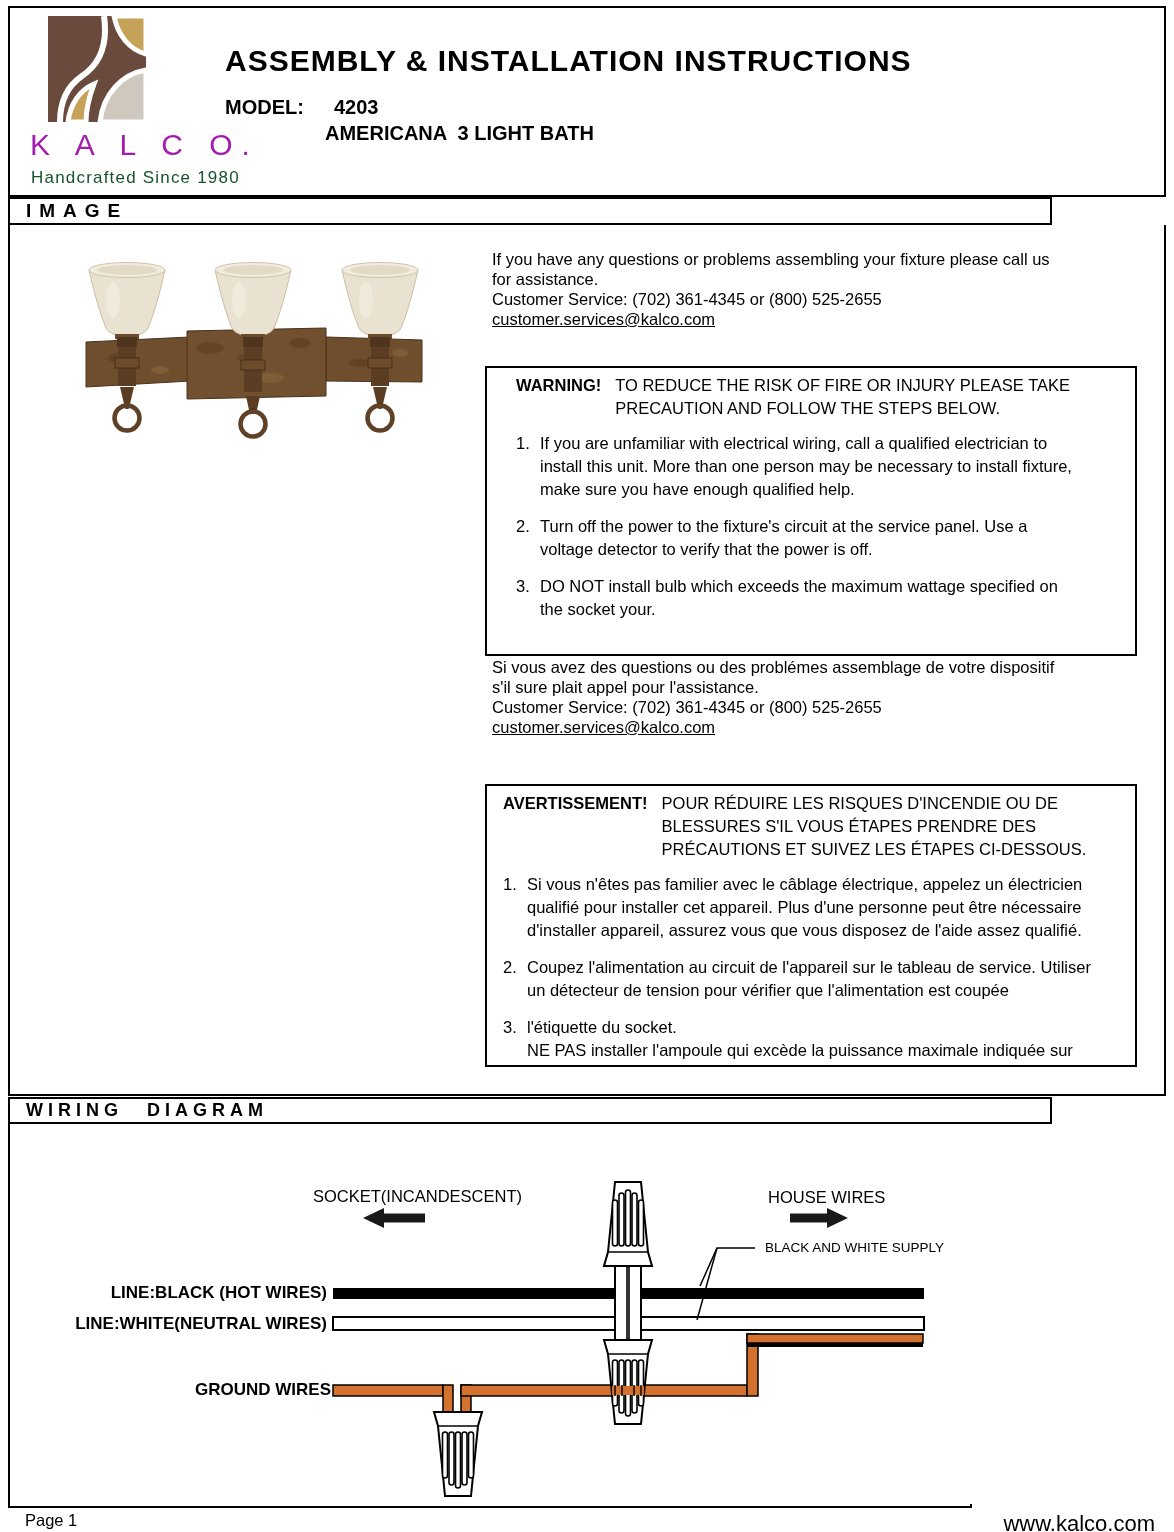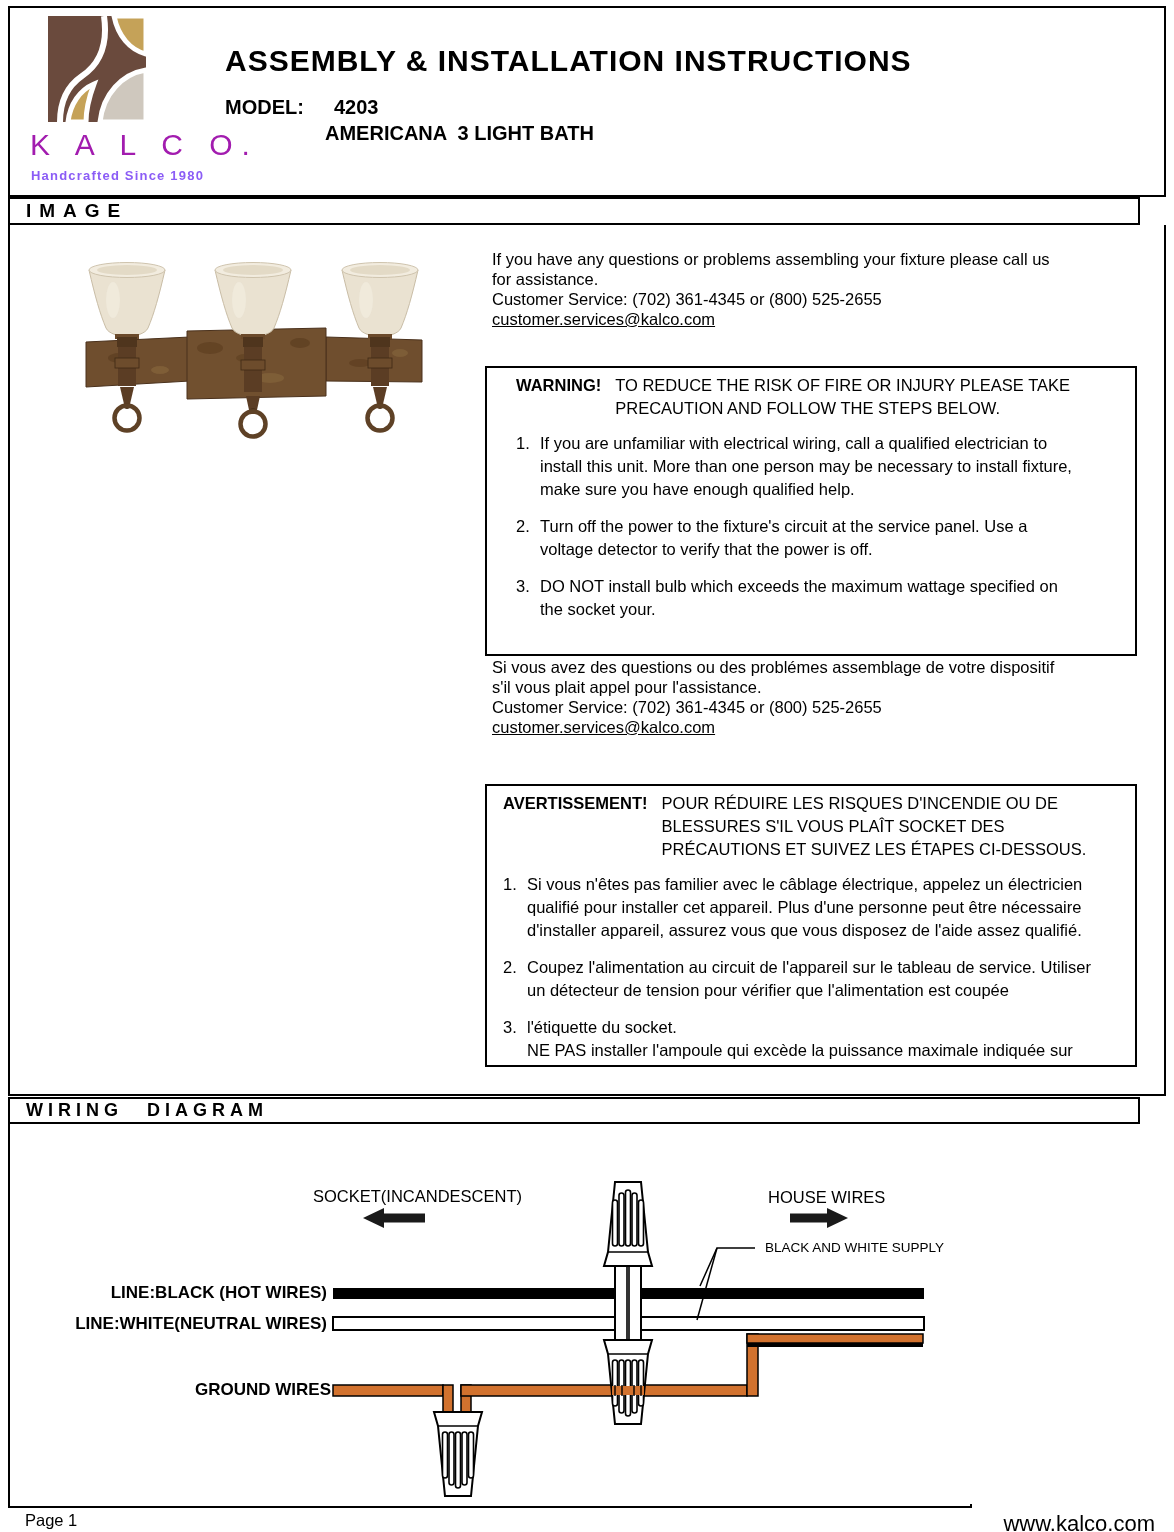--- a/index.html
+++ b/index.html
@@ -2,27 +2,27 @@
 <html><head>
 <meta charset="utf-8">
 <style>
   html,body{margin:0;padding:0;background:#fff;}
   .page{position:relative;width:1174px;height:1532px;background:#fff;
         font-family:"Liberation Sans",sans-serif;color:#000;overflow:hidden;}
   .hdr-box{position:absolute;left:8px;top:6px;width:1158px;height:191px;
            border:2px solid #000;box-sizing:border-box;}
   .logo{position:absolute;left:38px;top:8px;width:98px;height:106px;}
   .brand{position:absolute;left:20px;top:120px;font-size:30px;letter-spacing:9px;color:#a21caf;}
-  .tagline{position:absolute;left:21px;top:160px;font-size:13px;letter-spacing:1.2px;color:#8b5cf6;font-weight:bold;}
+  .tagline{position:absolute;left:21px;top:160px;font-size:17px;letter-spacing:1.2px;color:#14532d;}
   .title{position:absolute;left:215px;top:36px;font-size:30px;font-weight:bold;letter-spacing:1px;}
   .model-row{position:absolute;left:215px;top:88px;font-size:20px;font-weight:bold;}
   .model-row .mnum{margin-left:30px;}
   .mname{position:absolute;left:315px;top:114px;font-size:20px;font-weight:bold;}
   .pre{white-space:pre;}
-  .bar{position:absolute;left:8px;width:1132px;height:28px;border:2px solid #000;
+  .bar{position:absolute;left:8px;width:1044px;height:28px;border:2px solid #000;
        box-sizing:border-box;display:flex;align-items:center;padding-left:16px;
        font-size:19px;font-weight:bold;}
   .bar-image{top:197px;letter-spacing:8px;}
   .bar-wiring{top:1097px;height:27px;letter-spacing:5px;word-spacing:14px;font-size:18px;}
   .img-box{position:absolute;left:8px;top:225px;width:1158px;height:871px;
            border:2px solid #000;border-top:none;box-sizing:border-box;}
   .fixture{position:absolute;left:50px;top:13px;width:420px;height:205px;}
   .txt{position:absolute;font-size:16.5px;line-height:20px;}
   .txt .tline{white-space:nowrap;}
   .en-contact{left:482px;top:24px;}
@@ -175,31 +175,31 @@
         <span class="wnum">3.</span>
         <div class="wlines">
           <div>DO NOT install bulb which exceeds the maximum wattage specified on</div>
           <div>the socket your.</div>
         </div>
       </div>
     </div>
 
     <div class="txt fr-contact">
       <div class="tline">Si vous avez des questions ou des problémes assemblage de votre dispositif</div>
-      <div class="tline">s'il vous plait appel pour l'assistance.</div>
+      <div class="tline">s'il sure plait appel pour l'assistance.</div>
       <div class="tline">Customer Service: (702) 361-4345 or (800) 525-2655</div>
       <div class="tline"><span class="email">customer.services@kalco.com</span></div>
     </div>
 
     <div class="wbox wbox-fr">
       <div class="whead">
         <span class="wlabel">AVERTISSEMENT!</span>
         <div class="whlines">
           <div>POUR RÉDUIRE LES RISQUES D'INCENDIE OU DE</div>
-          <div>BLESSURES S'IL VOUS PLAÎT SOCKET DES</div>
+          <div>BLESSURES S'IL VOUS ÉTAPES PRENDRE DES</div>
           <div>PRÉCAUTIONS ET SUIVEZ LES ÉTAPES CI-DESSOUS.</div>
         </div>
       </div>
       <div class="wstep">
         <span class="wnum">1.</span>
         <div class="wlines">
           <div>Si vous n'êtes pas familier avec le câblage électrique, appelez un électricien</div>
           <div>qualifié pour installer cet appareil. Plus d'une personne peut être nécessaire</div>
           <div>d'installer appareil, assurez vous que vous disposez de l'aide assez qualifié.</div>
         </div>

